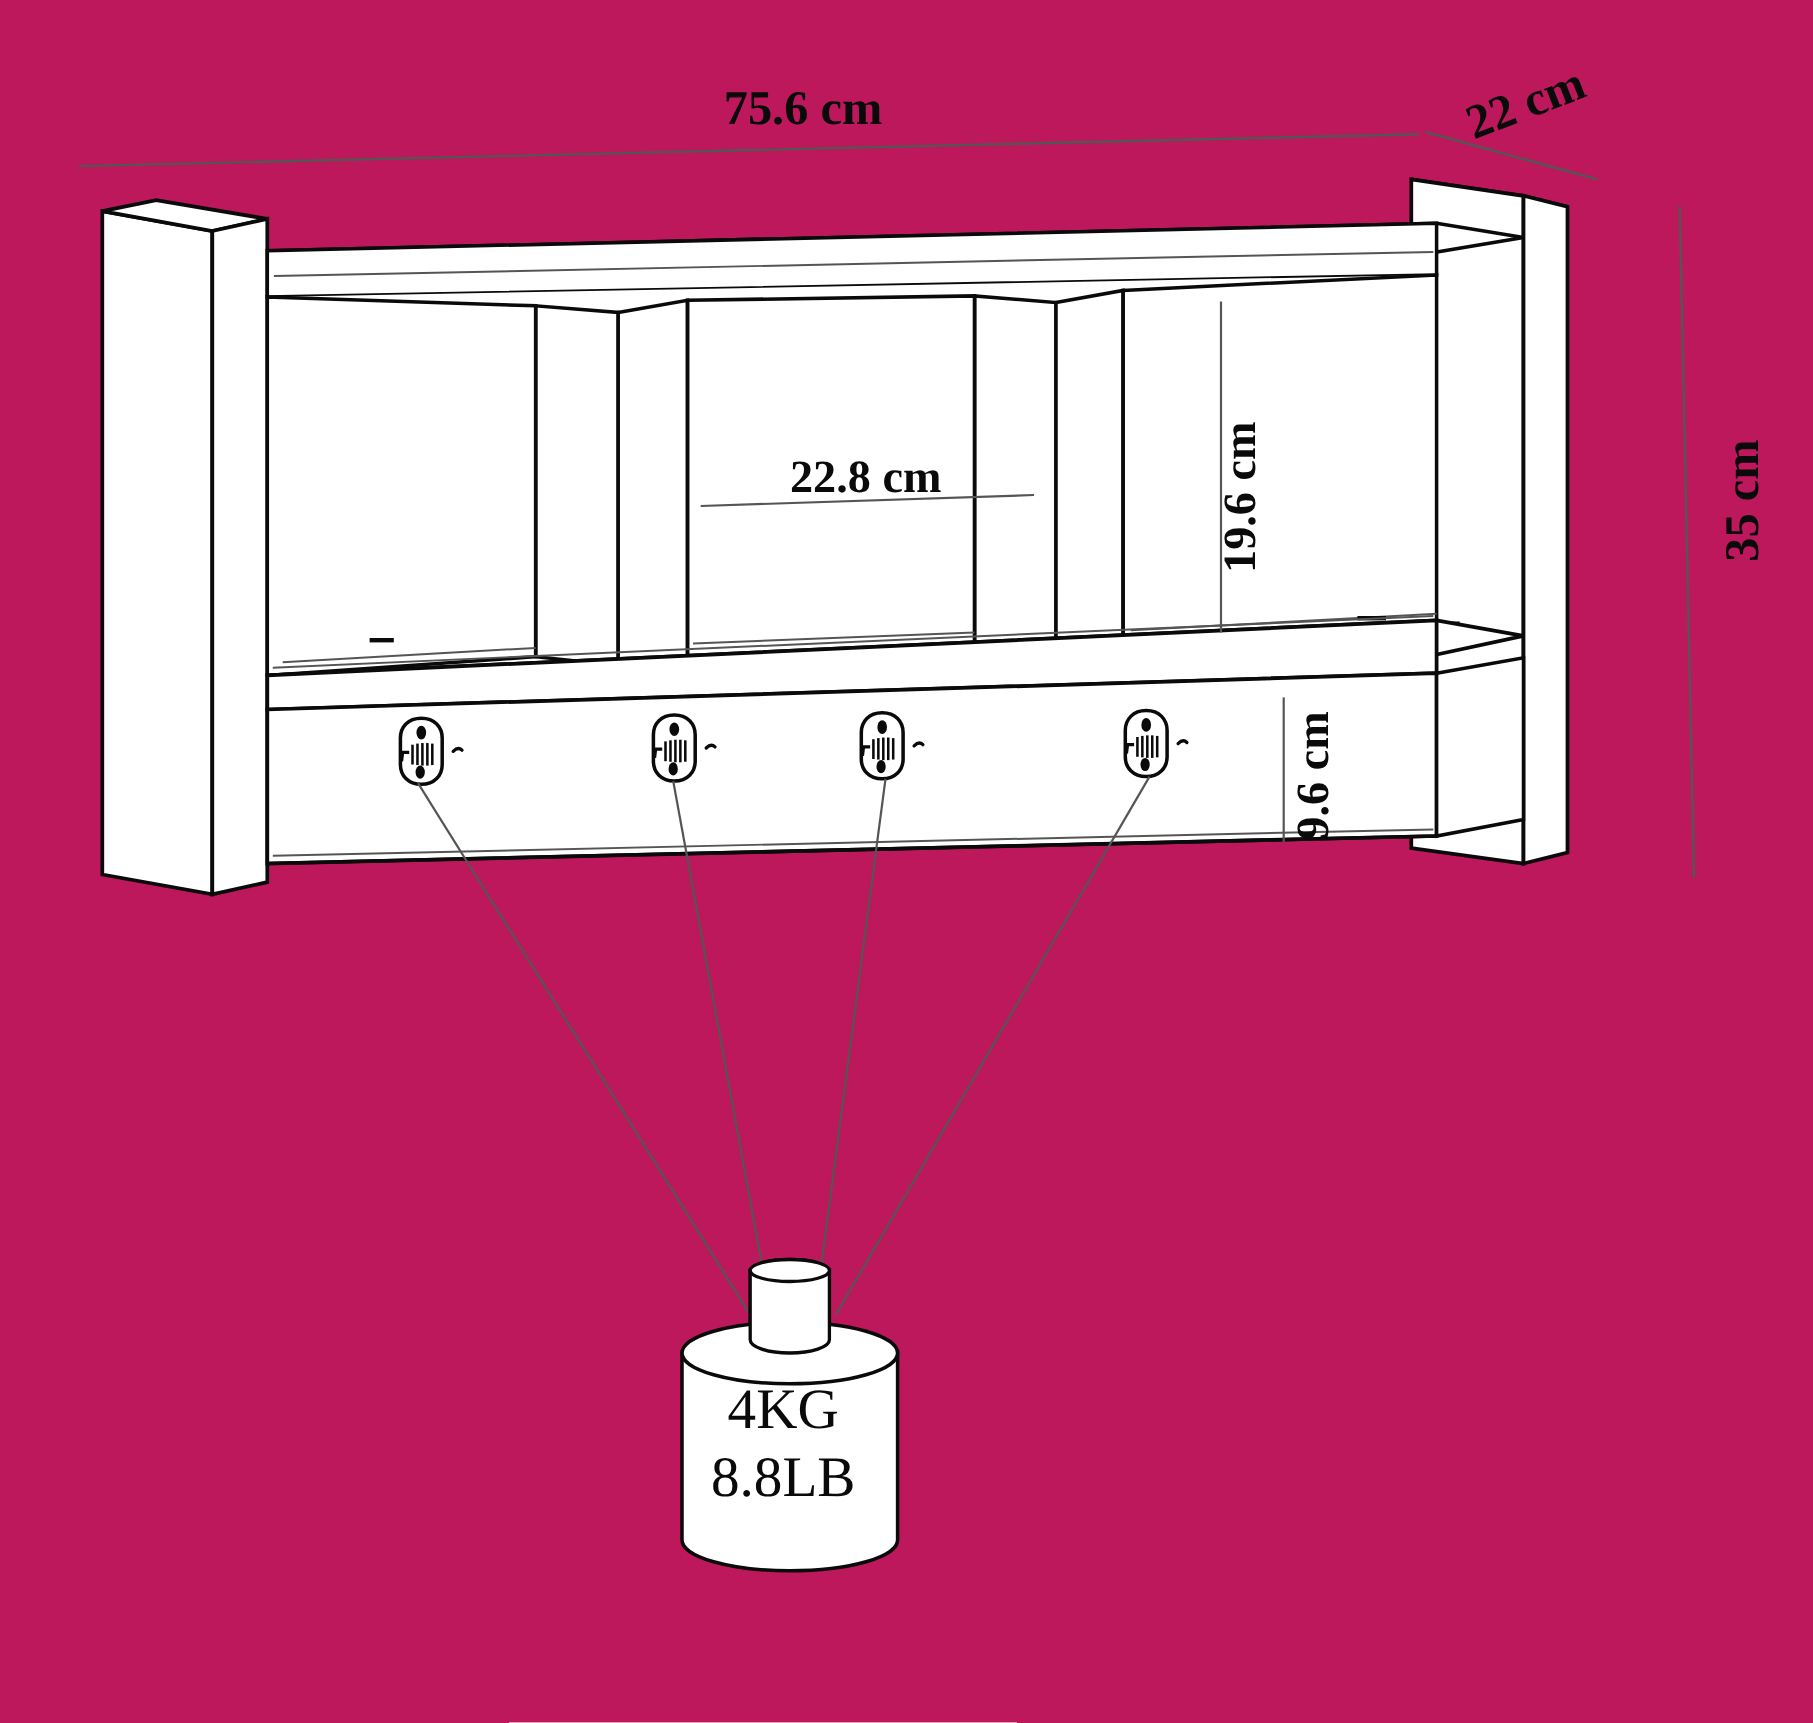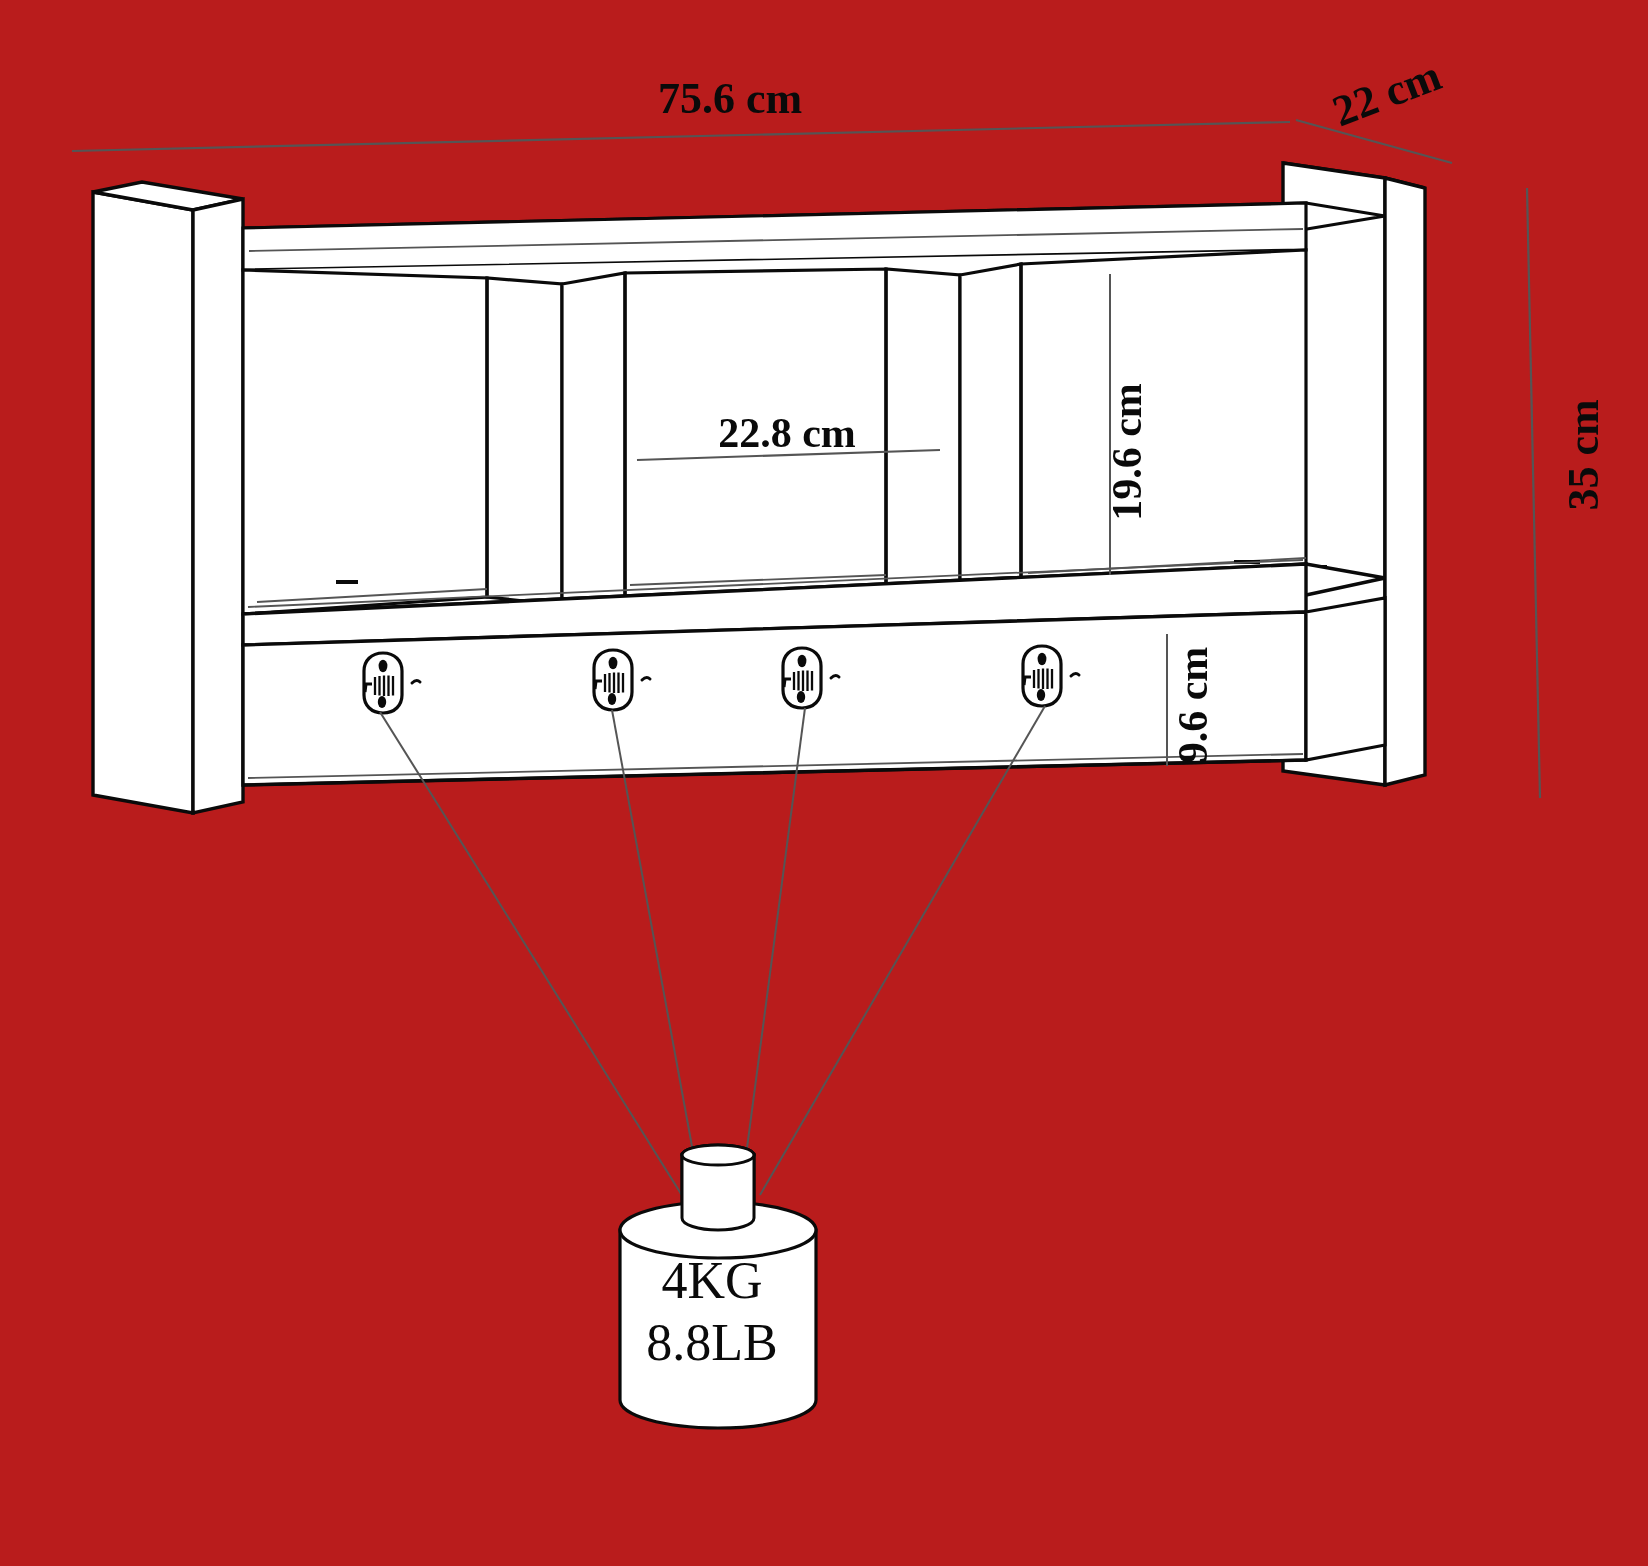--- a/index.html
+++ b/index.html
@@ -11,21 +11,21 @@
   body {
     width: 1648px;
     height: 1566px;
     font-family: "Liberation Serif", "DejaVu Serif", serif;
     overflow: hidden;
   }
   #stage {
     position: relative;
     width: 1648px;
     height: 1566px;
-    background: #b91c1c;
+    background: #be185d;
   }
   svg#drawing {
     position: absolute;
     left: 0;
     top: 0;
     width: 1648px;
     height: 1566px;
     display: block;
   }
   .dim-text {

